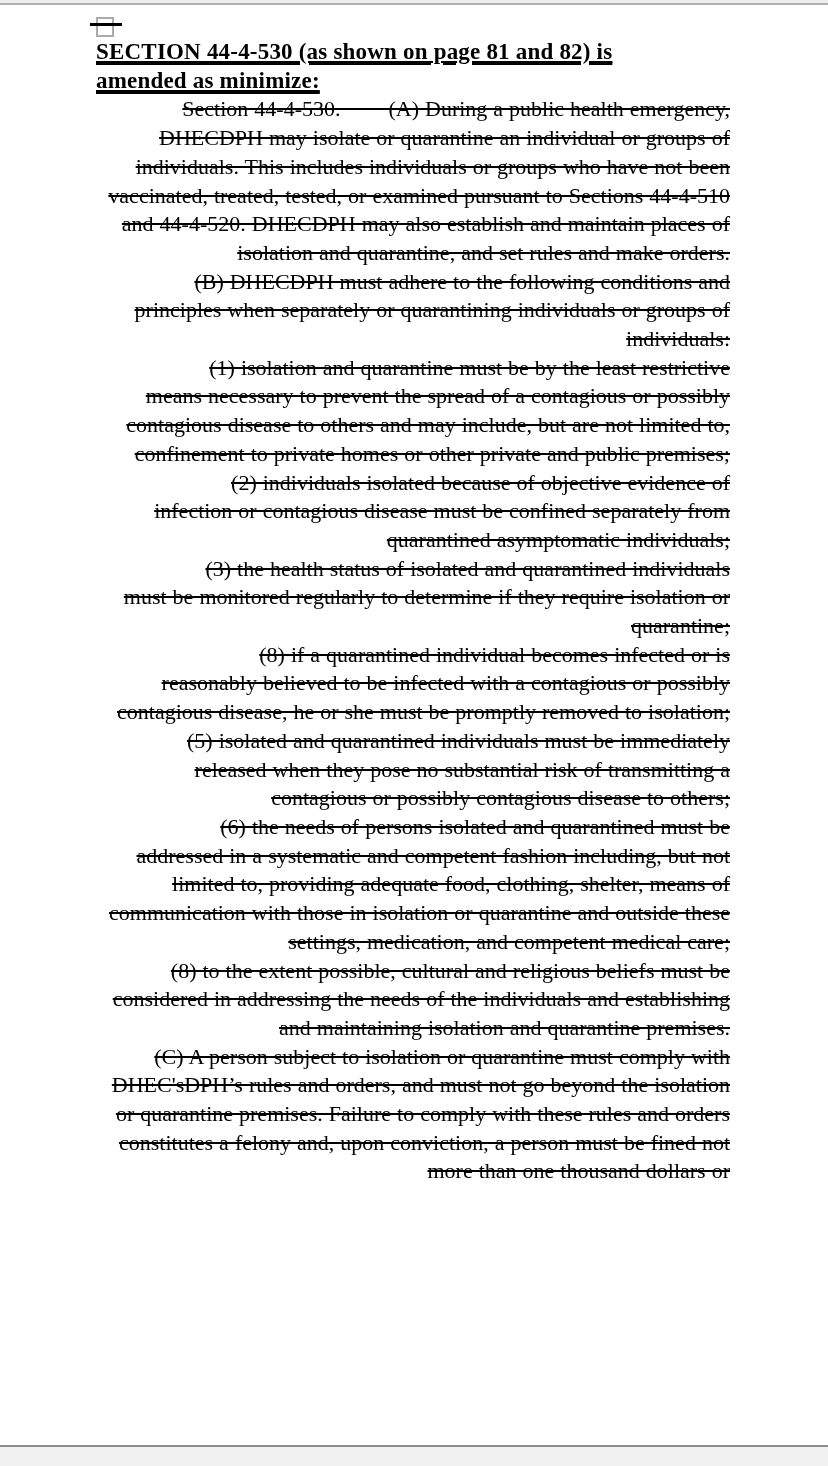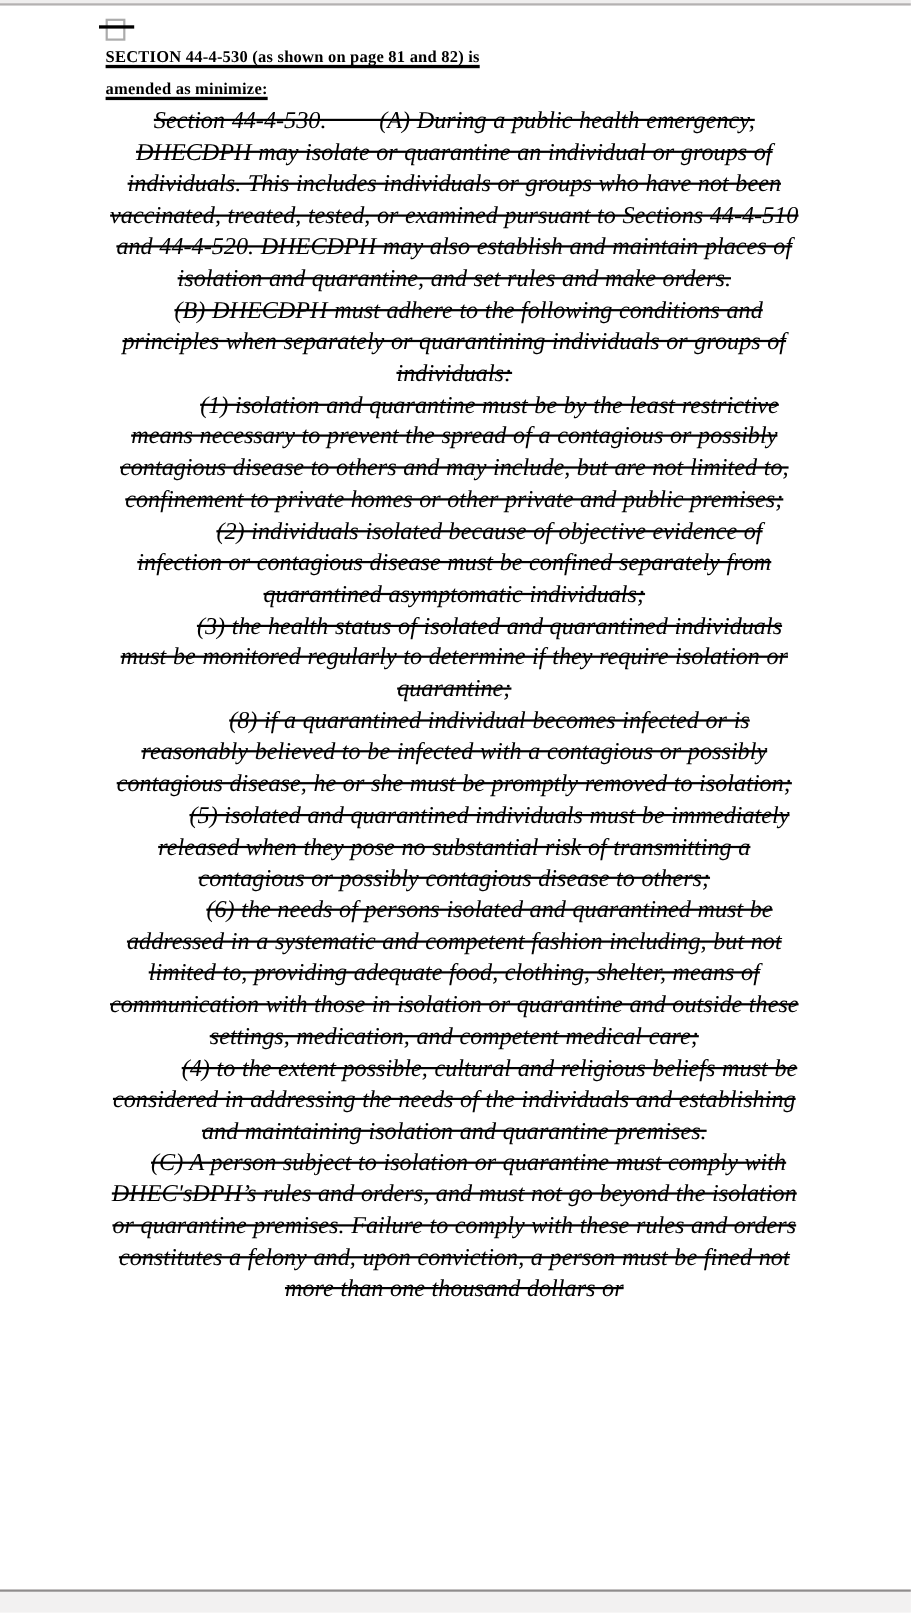--- a/index.html
+++ b/index.html
@@ -44,40 +44,40 @@
   .tofu-strike {
     position: absolute;
     left: -6px;
     top: 7px;
     width: 32px;
     height: 3px;
     background: #000000;
   }
   .heading {
     margin: 0;
-    font-size: 15px;
+    font-size: 23px;
     line-height: 28.7px;
     font-weight: bold;
     letter-spacing: 0.2px;
+    text-decoration: underline;
   }
   .heading .hline {
     display: block;
     text-decoration: underline;
     text-decoration-thickness: 2.5px;
     text-underline-offset: 3px;
   }
   .para {
     margin: 0;
     font-size: 22px;
     line-height: 28.7px;
-    text-align: center;
+    text-align: right;
     text-decoration: line-through;
     text-decoration-thickness: 2px;
     word-spacing: 0.5px;
-    font-style: italic;
   }
   .indent-flush  { text-indent: 0; }
   .indent-letter { text-indent: 26px; }
   .indent-number { text-indent: 64px; }
   .bottom-bar {
     position: absolute;
     bottom: 0; left: 0;
     width: 828px;
     height: 19px;
     background: #f2f1f1;
@@ -103,18 +103,18 @@
   </h1>
 
   <p class="para indent-flush">Section 44-4-530.&nbsp;&nbsp;&nbsp;&nbsp;&nbsp;&nbsp;&nbsp;&nbsp;(A) During a public health emergency, DHECDPH may isolate or quarantine an individual or groups of individuals. This includes individuals or groups who have not been vaccinated, treated, tested, or examined pursuant to Sections 44-4-510 and 44-4-520. DHECDPH may also establish and maintain places of isolation and quarantine, and set rules and make orders.</p>
   <p class="para indent-letter">(B) DHECDPH must adhere to the following conditions and principles when separately or quarantining individuals or groups of individuals:</p>
   <p class="para indent-number">(1) isolation and quarantine must be by the least restrictive means necessary to prevent the spread of a contagious or possibly contagious disease to others and may include, but are not limited to, confinement to private homes or other private and public premises;</p>
   <p class="para indent-number">(2) individuals isolated because of objective evidence of infection or contagious disease must be confined separately from quarantined asymptomatic individuals;</p>
   <p class="para indent-number">(3) the health status of isolated and quarantined individuals must be monitored regularly to determine if they require isolation or quarantine;</p>
   <p class="para indent-number">(8) if a quarantined individual becomes infected or is reasonably believed to be infected with a contagious or possibly contagious disease, he or she must be promptly removed to isolation;</p>
   <p class="para indent-number">(5) isolated and quarantined individuals must be immediately released when they pose no substantial risk of transmitting a contagious or possibly contagious disease to others;</p>
   <p class="para indent-number">(6) the needs of persons isolated and quarantined must be addressed in a systematic and competent fashion including, but not limited to, providing adequate food, clothing, shelter, means of communication with those in isolation or quarantine and outside these settings, medication, and competent medical care;</p>
-  <p class="para indent-number">(4) to the extent possible, cultural and religious beliefs must be considered in addressing the needs of the individuals and establishing and maintaining isolation and quarantine premises.</p>
+  <p class="para indent-number">(8) to the extent possible, cultural and religious beliefs must be considered in addressing the needs of the individuals and establishing and maintaining isolation and quarantine premises.</p>
   <p class="para indent-letter">(C) A person subject to isolation or quarantine must comply with DHEC'sDPH’s rules and orders, and must not go beyond the isolation or quarantine premises. Failure to comply with these rules and orders constitutes a felony and, upon conviction, a person must be fined not more than one thousand dollars or</p>
 
 </div>
 
 <div class="bottom-bar"></div>
 
 </body></html>

